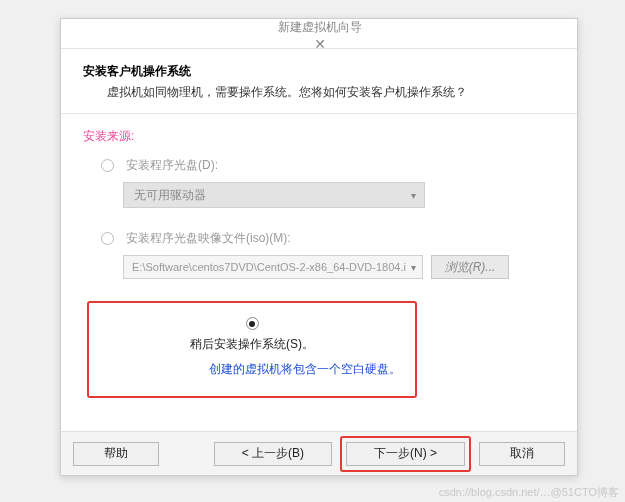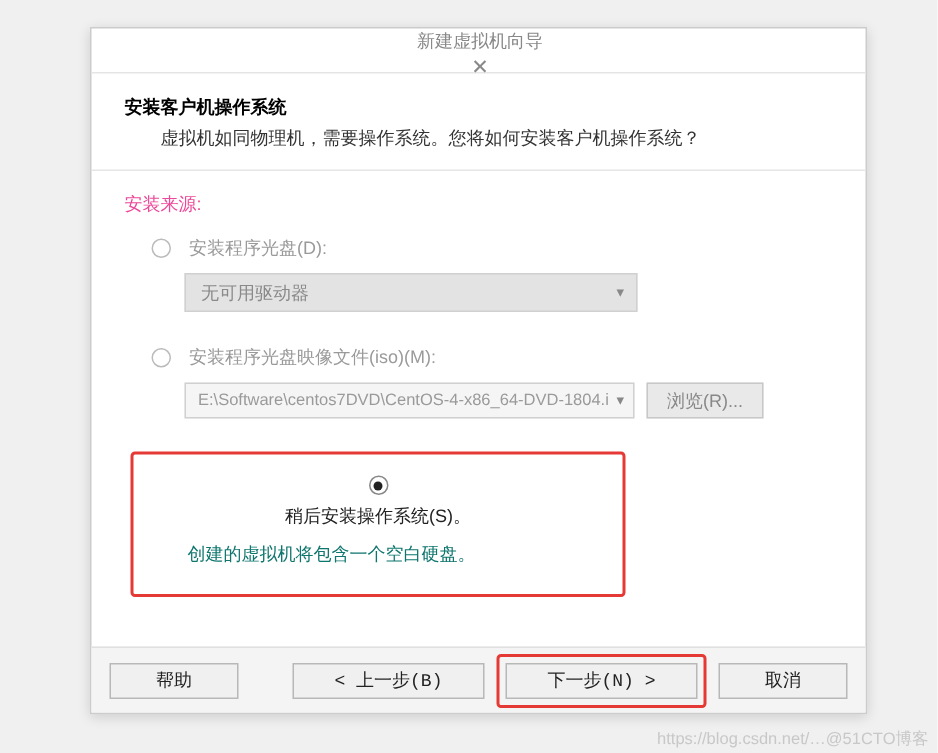--- a/index.html
+++ b/index.html
@@ -90,53 +90,52 @@
     display: flex;
     align-items: center;
     justify-content: space-between;
   }
   .browse-btn {
     width: 78px; height: 24px;
     background: #e9e9e9;
     border: 1px solid #c8c8c8;
     color: #888;
     font-size: 12px;
-    display: flex; align-items: center; justify-content: center;
+    display: flex; align-items: center; justify-content: center; font-style: italic;
   }
   .highlight-box {
     border: 2.5px solid #e53935;
     border-radius: 3px;
     padding: 14px 14px 18px 14px;
     position: relative;
     left: -14px;
     width: 330px;
   }
   .highlight-box .radio-row { color: #222; margin-bottom: 8px; flex-direction: column; }
-  .sub-text { color: #0f766e; margin-left: 22px; }
+  .sub-text { color: #1d4ed8; margin-left: 22px; text-align: right; }
   .footer {
     position: absolute;
     bottom: 0; left: 0; right: 0;
     height: 44px;
     border-top: 1px solid #e0e0e0;
     background: #f4f4f4;
     display: flex;
     align-items: center;
     padding: 0 12px;
     gap: 6px;
   }
   .btn {
     height: 24px;
     min-width: 86px;
     background: #f0f0f0;
     border: 1px solid #b8b8b8;
     font-size: 12px;
     color: #222;
     display: flex; align-items: center; justify-content: center;
     padding: 0 27px;
-    font-family: Liberation Mono, monospace;
   }
   .footer-spacer { flex: 1; }
   .next-wrap {
     border: 2.5px solid #e53935;
     border-radius: 3px;
     padding: 4px;
     margin: 0 2px;
   }
   .watermark {
     position: absolute;
@@ -176,21 +175,21 @@
       </div>
     </div>
 
     <div class="option-block">
       <div class="radio-row disabled">
         <span class="radio disabled"></span>
         <span>安装程序光盘映像文件(iso)(M):</span>
       </div>
       <div class="iso-row">
         <div class="path-input">
-          <span>E:\Software\centos7DVD\CentOS-4-x86_64-DVD-1804.i</span>
+          <span>E:\Software\centos7DVD\CentOS-2-x86_64-DVD-1804.i</span>
           <span class="chev">▾</span>
         </div>
         <div class="browse-btn">
           <span>浏览(R)...</span>
         </div>
       </div>
     </div>
 
     <div class="option-block">
       <div class="highlight-box">
@@ -216,13 +215,13 @@
         <span>下一步(N) &gt;</span>
       </div>
     </div>
     <div class="btn">
       <span>取消</span>
     </div>
   </div>
 
 </div>
 
-<div class="watermark">https://blog.csdn.net/…@51CTO博客</div>
+<div class="watermark">csdn://blog.csdn.net/…@51CTO博客</div>
 
 </body></html>

